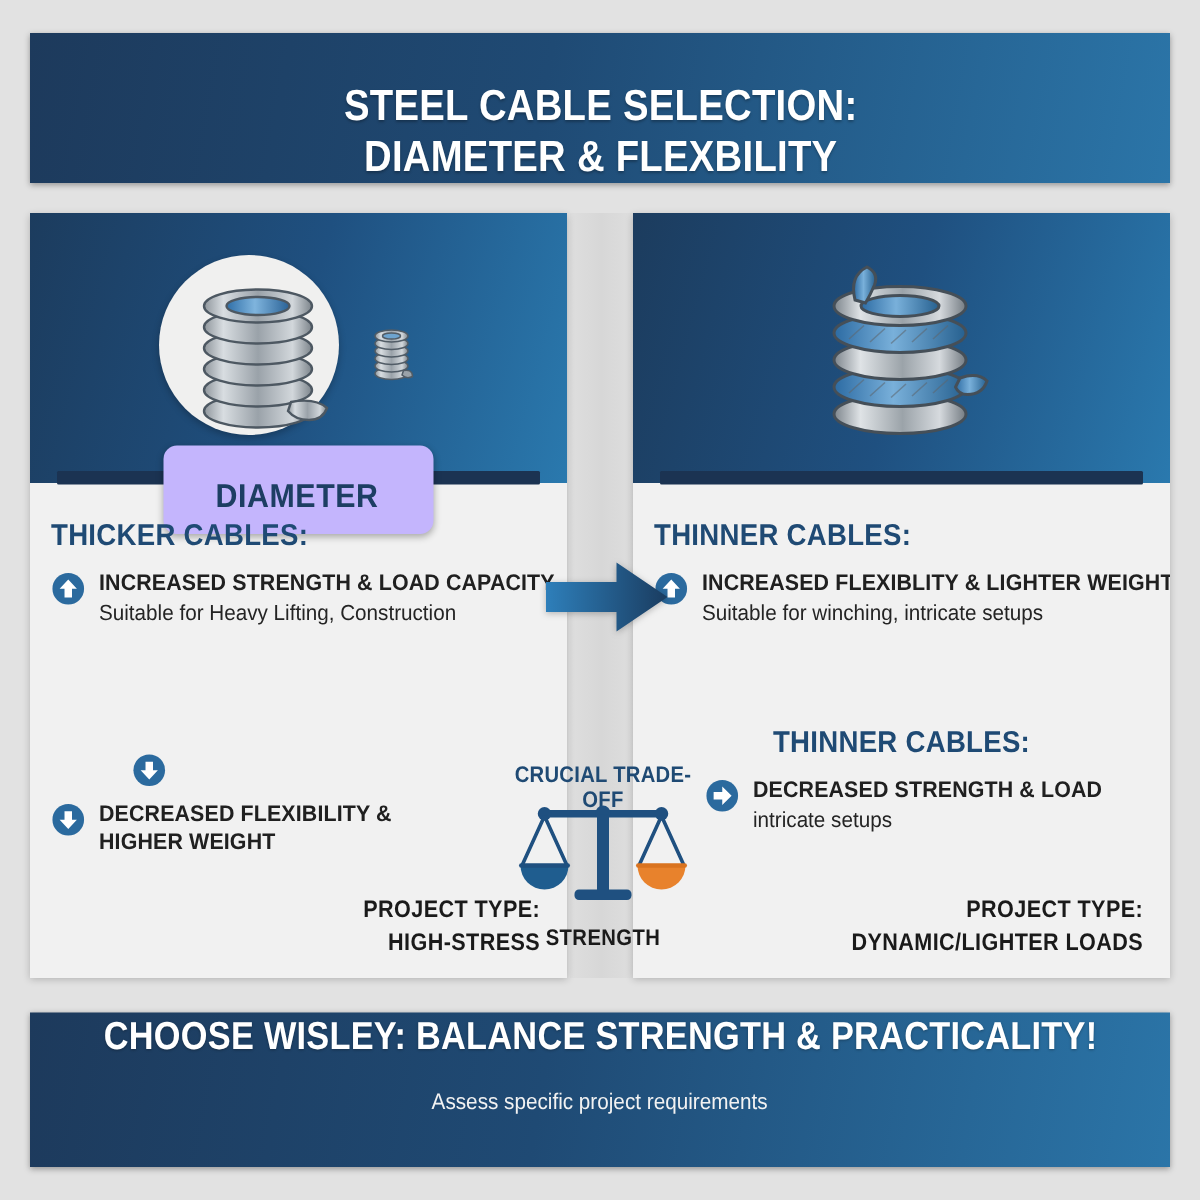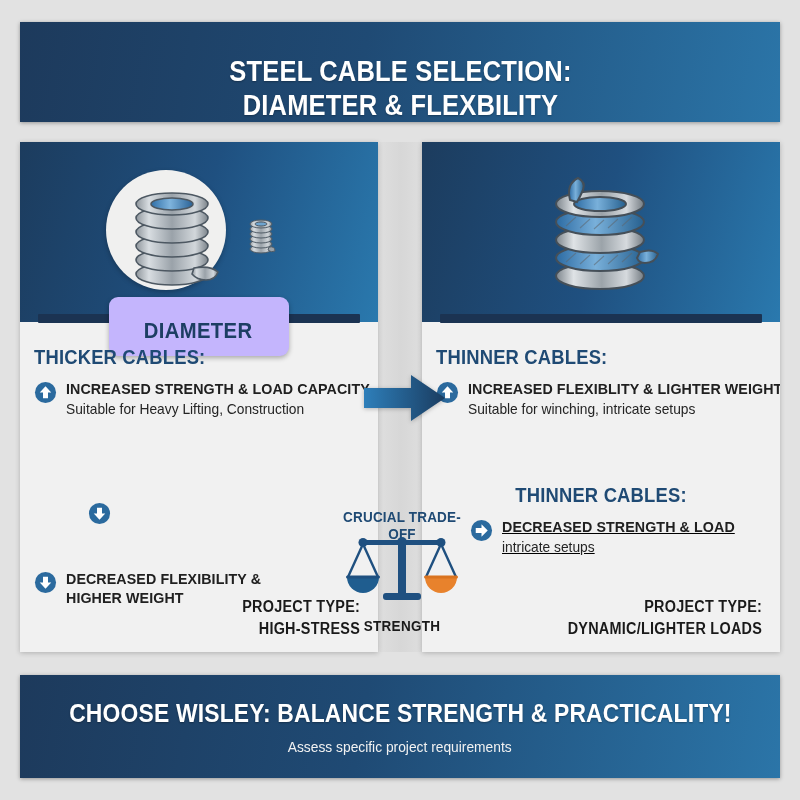--- a/index.html
+++ b/index.html
@@ -239,22 +239,21 @@
   
   .footer-band {
     position: absolute;
     left: 20px; top: 675px;
     width: 760px; height: 103px;
     background: linear-gradient(100deg, #1d3a5c 0%, #1f4a74 45%, #2b75a8 100%);
     box-shadow: 0 1px 4px rgba(0,0,0,0.35);
     display: flex;
     flex-direction: column;
     align-items: center;
-    justify-content: center;
-    gap: 9px;
+    gap: 20px;
   }
   .footer-title {
     color: #ffffff;
     font-size: 26px;
     font-weight: bold;
     letter-spacing: 0.2px;
     transform: scaleX(0.88);
     text-shadow: 0 1px 2px rgba(0,0,0,0.3);
     white-space: nowrap;
   }
@@ -347,21 +346,21 @@
           <span class="bullet-sub">Suitable for Heavy Lifting, Construction</span>
         </div>
       </div>
     </div>
 
     <svg class="float-icon" style="left:68px; top:360px;" viewBox="0 0 24 24">
       <circle cx="12" cy="12" r="11" fill="#2b6a9e"></circle>
       <path d="M12 18.5 L6 12 L9.4 12 L9.4 6 L14.6 6 L14.6 12 L18 12 Z" fill="#ffffff"></path>
     </svg>
 
-    <div class="panel-body" style="top:392px;margin-top:36px;">
+    <div class="panel-body" style="top:392px;">
       <div class="bullet-row">
         <svg class="bullet-icon" viewBox="0 0 24 24">
           <circle cx="12" cy="12" r="11" fill="#2b6a9e"></circle>
           <path d="M12 18.5 L6 12 L9.4 12 L9.4 6 L14.6 6 L14.6 12 L18 12 Z" fill="#ffffff"></path>
         </svg>
         <div class="bullet-copy">
           <span class="bullet-main">DECREASED FLEXIBILITY &amp;</span>
           <span class="bullet-main">HIGHER WEIGHT</span>
         </div>
       </div>
@@ -424,21 +423,21 @@
         <div class="bullet-copy">
           <span class="bullet-main">INCREASED FLEXIBLITY &amp; LIGHTER WEIGHT</span>
           <span class="bullet-sub">Suitable for winching, intricate setups</span>
         </div>
       </div>
     </div>
 
     <div class="panel-body" style="top:342px;">
       <span class="sub-head center">THINNER CABLES:</span>
 
-      <div class="bullet-row" style="padding-left:34px;text-decoration:underline;">
+      <div class="bullet-row" style="padding-left:34px;">
         <svg class="bullet-icon" viewBox="0 0 24 24">
           <circle cx="12" cy="12" r="11" fill="#2b6a9e"></circle>
           <path d="M18.5 12 L12 5.5 L12 9.4 L6 9.4 L6 14.6 L12 14.6 L12 18.5 Z" fill="#ffffff"></path>
         </svg>
         <div class="bullet-copy">
           <span class="bullet-main">DECREASED STRENGTH &amp; LOAD</span>
           <span class="bullet-sub">intricate setups</span>
         </div>
       </div>
     </div>

